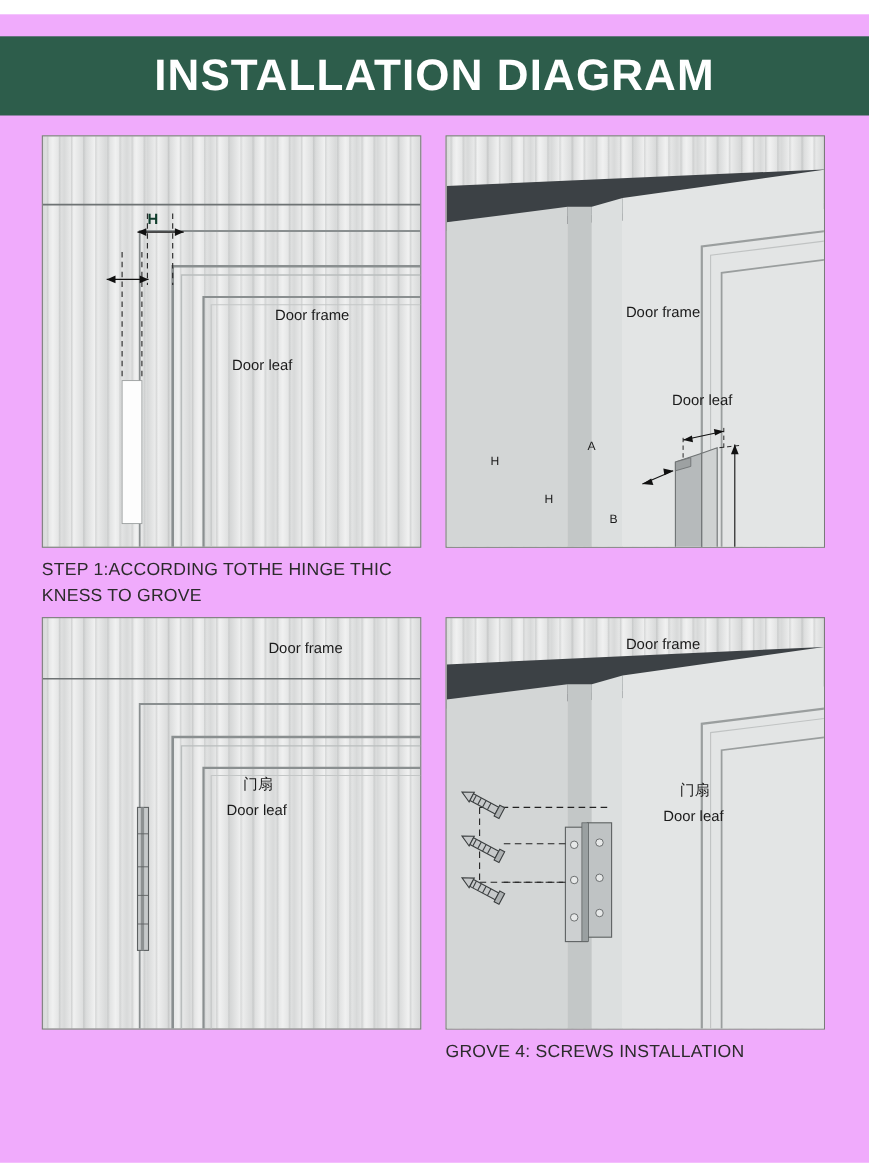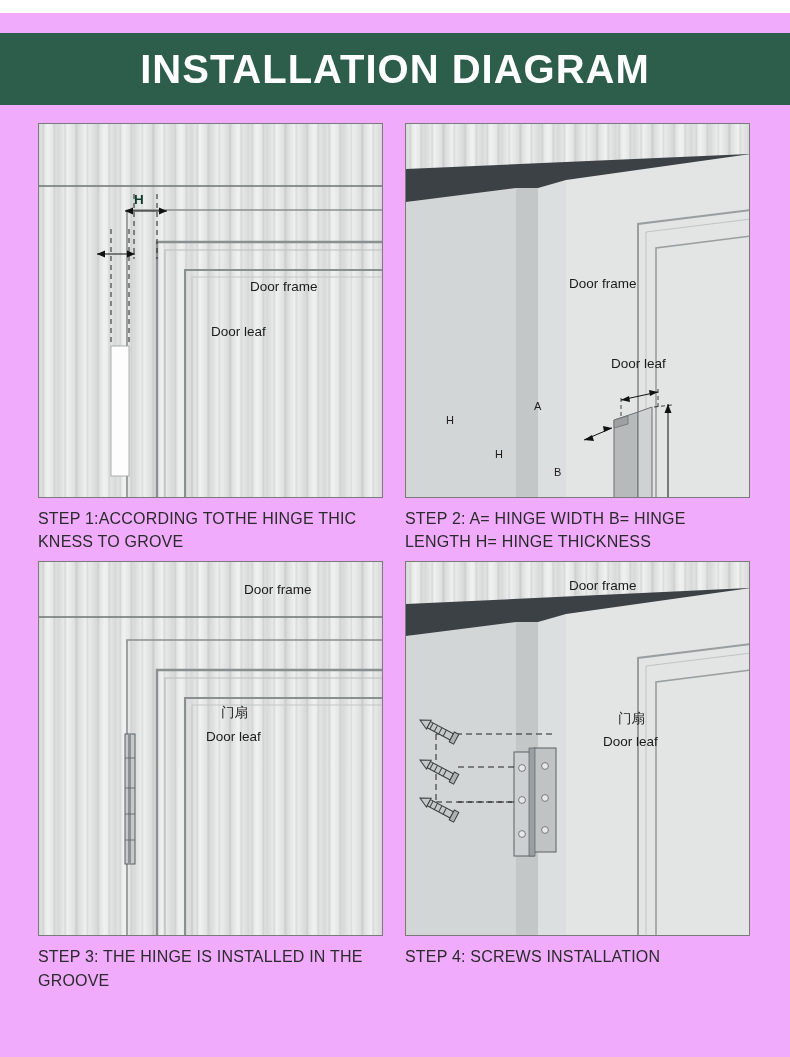--- a/index.html
+++ b/index.html
@@ -185,21 +185,20 @@
             <line x1="248" y1="283" x2="266" y2="281" stroke="#111" stroke-width="0.8" stroke-dasharray="4,3"></line>
             <line x1="248" y1="399" x2="266" y2="397" stroke="#111" stroke-width="0.8" stroke-dasharray="4,3"></line>
           </svg>
           <div class="lbl" style="left:163px; top:152px;">Door frame</div>
           <div class="lbl" style="left:205px; top:232px;">Door leaf</div>
           <div class="lbl sm" style="left:40px; top:290px;">H</div>
           <div class="lbl sm" style="left:89px; top:324px;">H</div>
           <div class="lbl sm" style="left:128px; top:276px;">A</div>
           <div class="lbl sm" style="left:148px; top:342px;">B</div>
         </div>
-        <div class="caption">STEP  2:  A= HINGE WIDTH B= HINGE LENGTH H= HINGE THICKNESS</div>
       </div>
     </div>
 
     <div class="row">
 
       <div class="cell">
         <div class="figure wood-v">
           <svg class="fig-svg" width="345" height="375" viewBox="0 0 345 375">
             <line x1="0" y1="55" x2="345" y2="55" stroke="#6e7374" stroke-width="1.5"></line>
             <path d="M88,375 L88,78 L345,78" fill="none" stroke="#8a8f90" stroke-width="1.6"></path>
@@ -212,21 +211,20 @@
             <rect x="89" y="172" width="3" height="130" fill="#8d9192"></rect>
             <line x1="86" y1="196" x2="96" y2="196" stroke="#5d6162" stroke-width="0.8"></line>
             <line x1="86" y1="226" x2="96" y2="226" stroke="#5d6162" stroke-width="0.8"></line>
             <line x1="86" y1="252" x2="96" y2="252" stroke="#5d6162" stroke-width="0.8"></line>
             <line x1="86" y1="278" x2="96" y2="278" stroke="#5d6162" stroke-width="0.8"></line>
           </svg>
           <div class="lbl" style="left:205px; top:20px;">Door frame</div>
           <div class="lbl" style="left:182px; top:142px;">门扇</div>
           <div class="lbl" style="left:167px; top:167px;">Door leaf</div>
         </div>
-        <div class="caption">STEP 3: THE HINGE IS INSTALLED IN THE GROOVE</div>
       </div>
 
       <div class="cell">
         <div class="figure wood-v">
           <svg class="fig-svg" width="345" height="375" viewBox="0 0 345 375">
 
             <polygon points="0,42 345,26 345,56 0,74" fill="#3c4145"></polygon>
             <polygon points="0,74 345,56 345,62 0,82" fill="#23272a"></polygon>
 
             <polygon points="0,74 110,60 110,375 0,375" fill="#d3d6d6"></polygon>
@@ -281,18 +279,18 @@
                 <line x1="23" y1="-3.5" x2="23" y2="3.5"></line>
                 <line x1="28" y1="-3.5" x2="28" y2="3.5"></line>
                 <rect x="36" y="-5.5" width="5" height="11" fill="#aeb2b3"></rect>
               </g>
             </g>
           </svg>
           <div class="lbl" style="left:163px; top:16px;">Door frame</div>
           <div class="lbl" style="left:212px; top:148px;">门扇</div>
           <div class="lbl" style="left:197px; top:172px;">Door leaf</div>
         </div>
-        <div class="caption">STEP 4:  SCREWS INSTALLATION</div>
+        <div class="caption">GROVE 4:  SCREWS INSTALLATION</div>
       </div>
     </div>
 
   </div>
 </div>
 
 </body></html>

